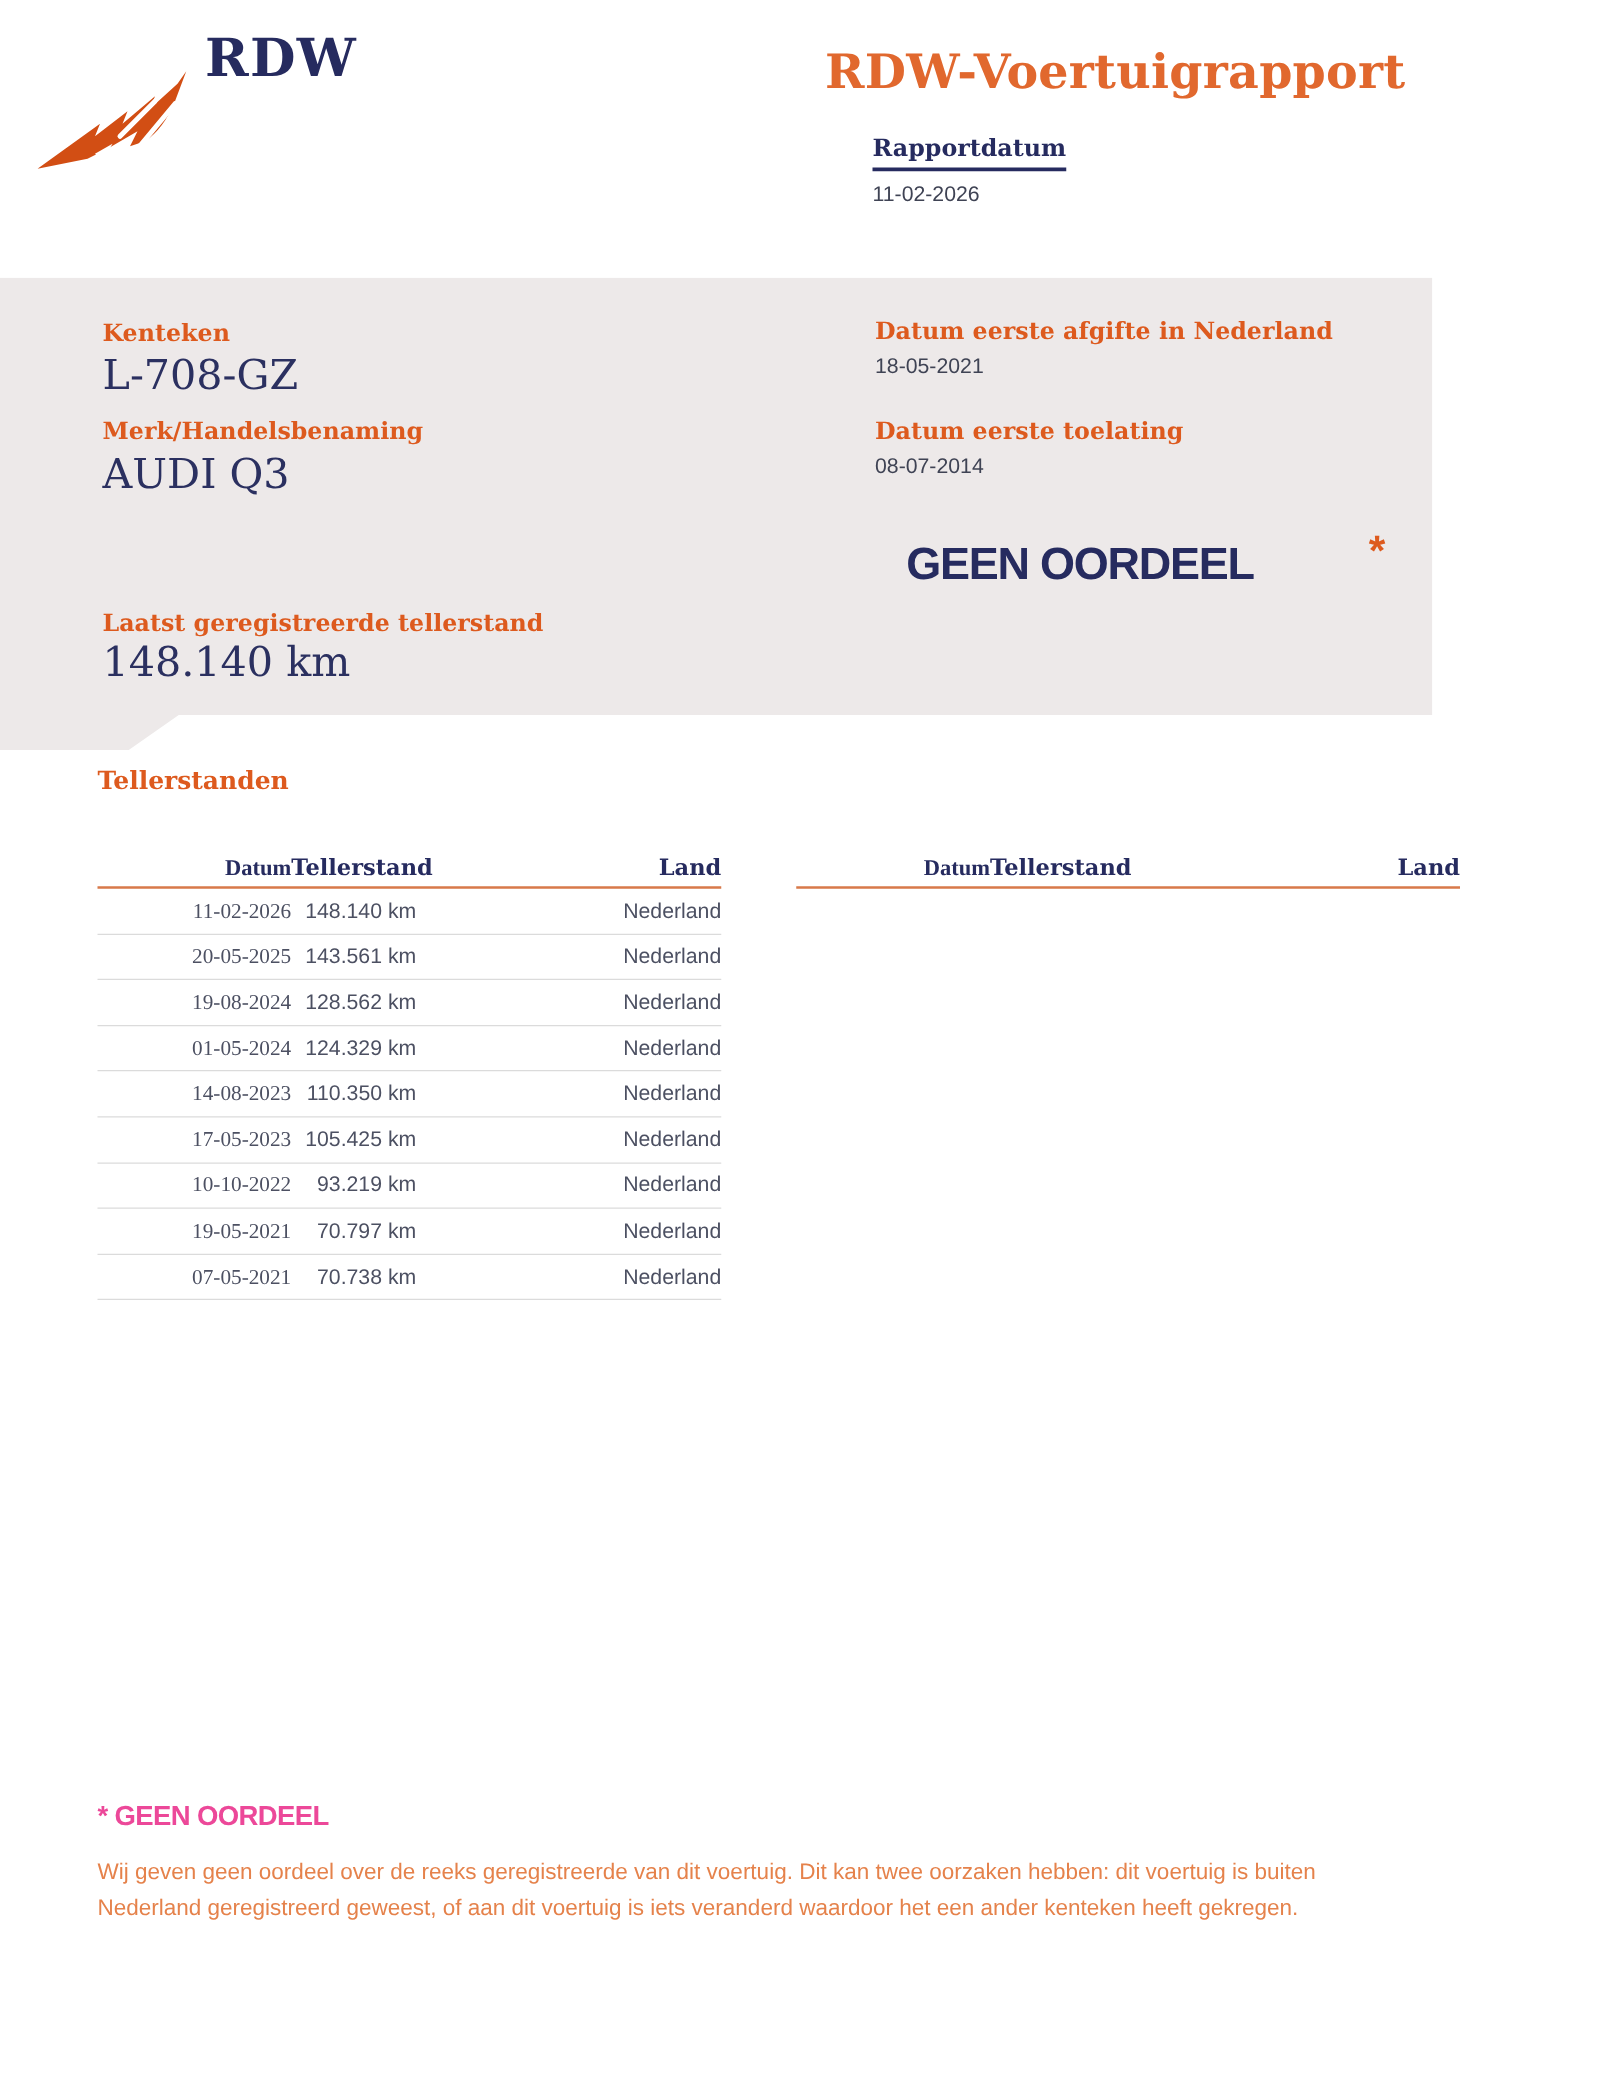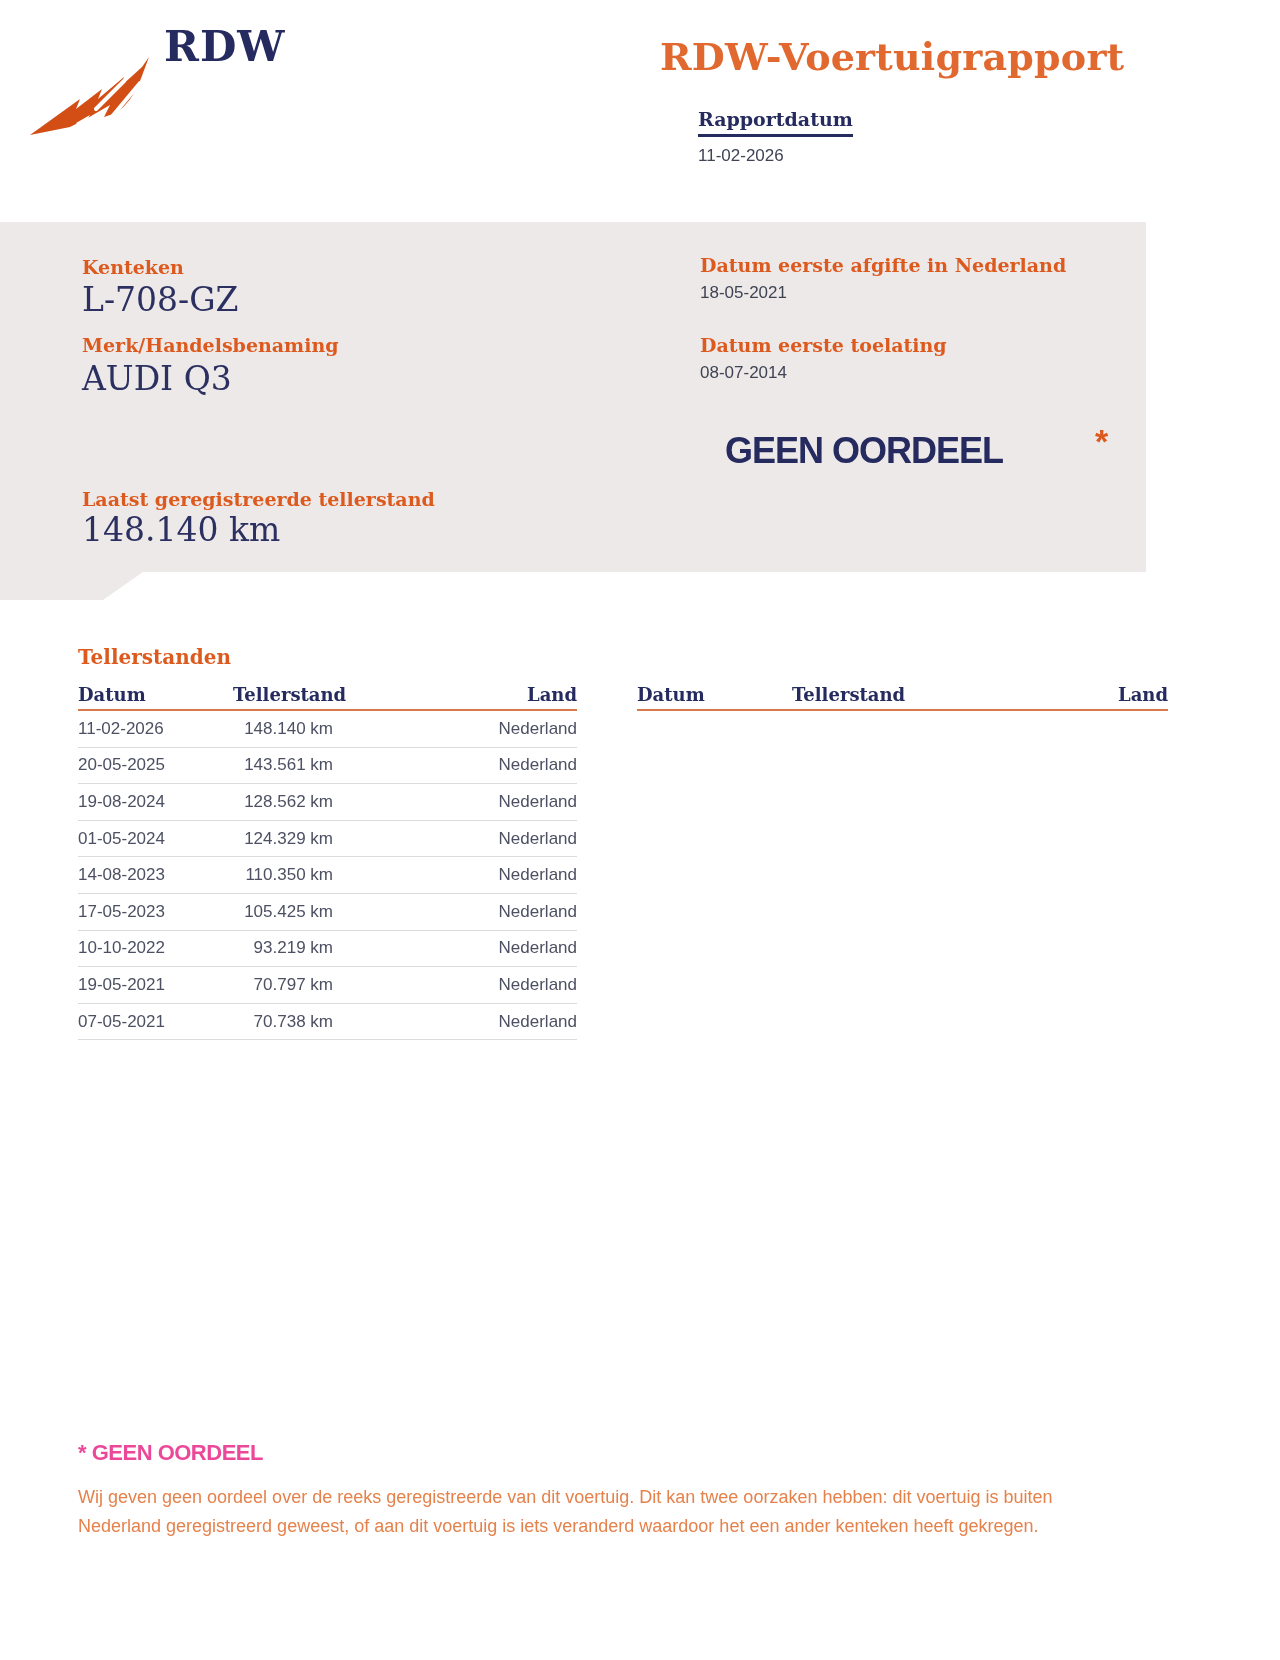--- a/index.html
+++ b/index.html
@@ -46,39 +46,39 @@
   }
   .sm-value { font-size:17px; color:#3F4354; white-space:nowrap; }
   .verdict {
     font-size:36px; font-weight:800; letter-spacing:-1px;
     color:#262B5F; white-space:nowrap;margin-left:23px;
   }
   .verdict-mark { font-size:34px; font-weight:700; color:#DD5A1E; }
 
   
   .section-title {
-    left:78px; top:645px;
+    left:78px; top:612px;
     font-family:"DejaVu Serif", serif; font-weight:700; font-size:20px;
     color:#DD5A1E;
   }
   .otable { top:680px; }
   .t1 { left:78px;  width:499px; }
   .t2 { left:637px; width:531px; }
   .thead {
     display:flex; align-items:flex-end; height:25px; padding-bottom:4px;
     border-bottom:2px solid #D8794A;
     font-family:"DejaVu Serif", serif; font-weight:700; font-size:18px;
     color:#262B5F;
   }
   .trow {
     display:flex; align-items:center; height:35.6px;
     border-bottom:1px solid #DBDBDB;
     font-size:17px; color:#4C5062;
   }
-  .c-datum { width:155px; text-align:left; }
+  .c-datum { width:155px; text-align:right;font-family:Liberation Serif, serif; }
   .c-tellerstand { width:100px; text-align:left; }
   .trow .c-tellerstand { text-align:right; }
   .c-land { flex:1; text-align:right; }
 
   
   .fn-heading {
     left:78px; top:1440px;
     font-size:22px; font-weight:800; letter-spacing:-0.5px; color:#ec4899;
     white-space:nowrap;
   }

